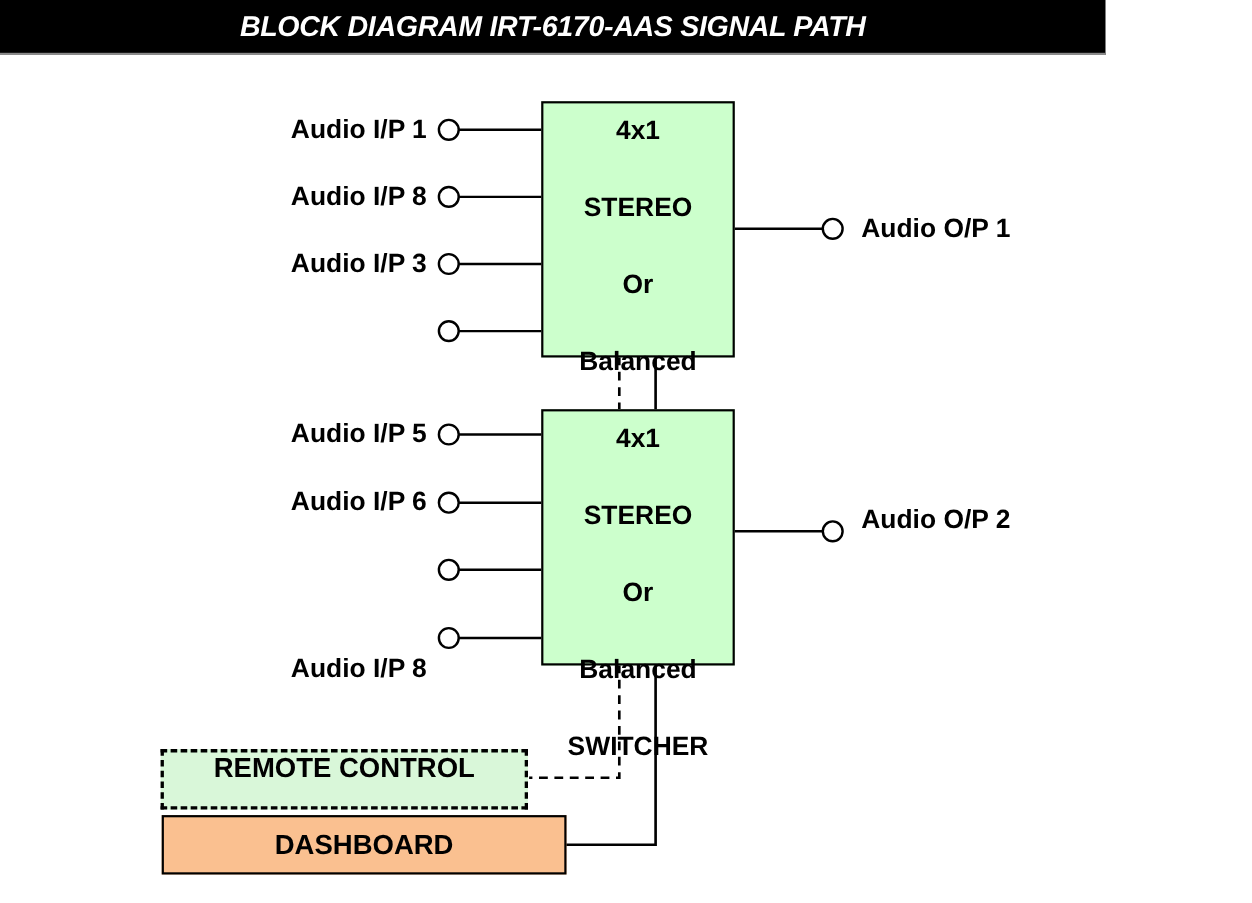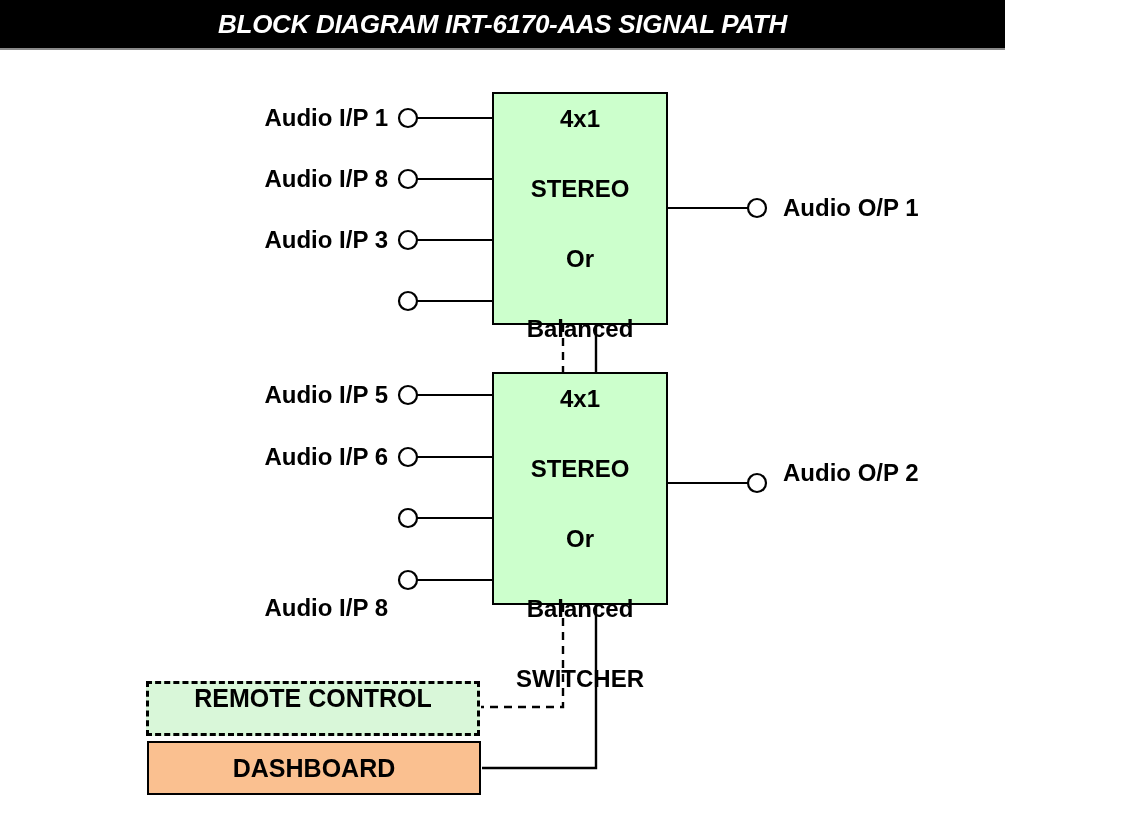--- a/index.html
+++ b/index.html
@@ -46,21 +46,21 @@
     font-size:24px;white-space:nowrap;
   }
   .remote-box{
     position:absolute;left:146px;top:681px;width:334px;height:55px;
     box-sizing:border-box;
     background:#d9f7d9;
     border:3px dashed #000000;
     display:flex;align-items:flex-start;justify-content:center;
   }
   .dashboard-box{
-    position:absolute;left:147px;top:741px;width:334px;height:54px;
+    position:absolute;left:147px;top:741px;width:368px;height:54px;
     box-sizing:border-box;
     background:#fac090;
     border:2.5px solid #000000;
     display:flex;align-items:center;justify-content:center;
   }
   .bottom-box-label{font-size:25px;white-space:nowrap;}
 </style>
 </head>
 <body>
 

